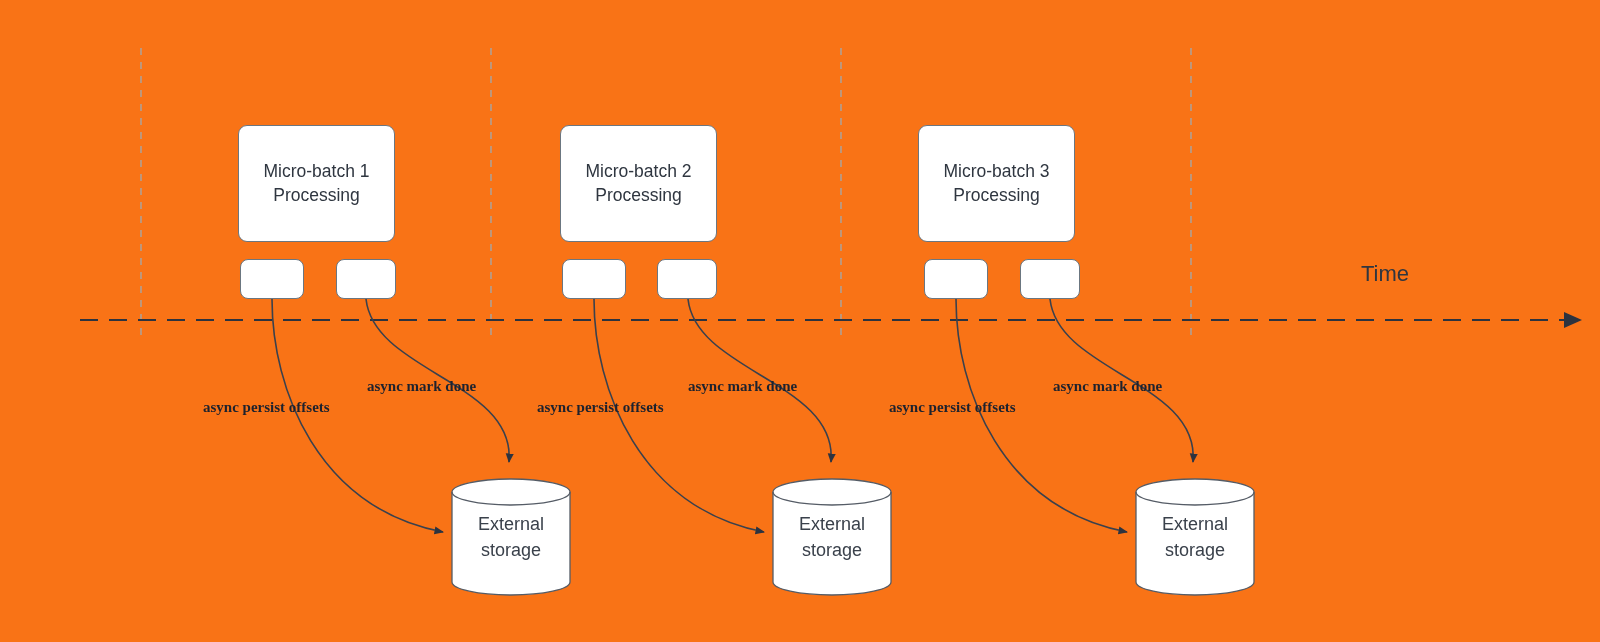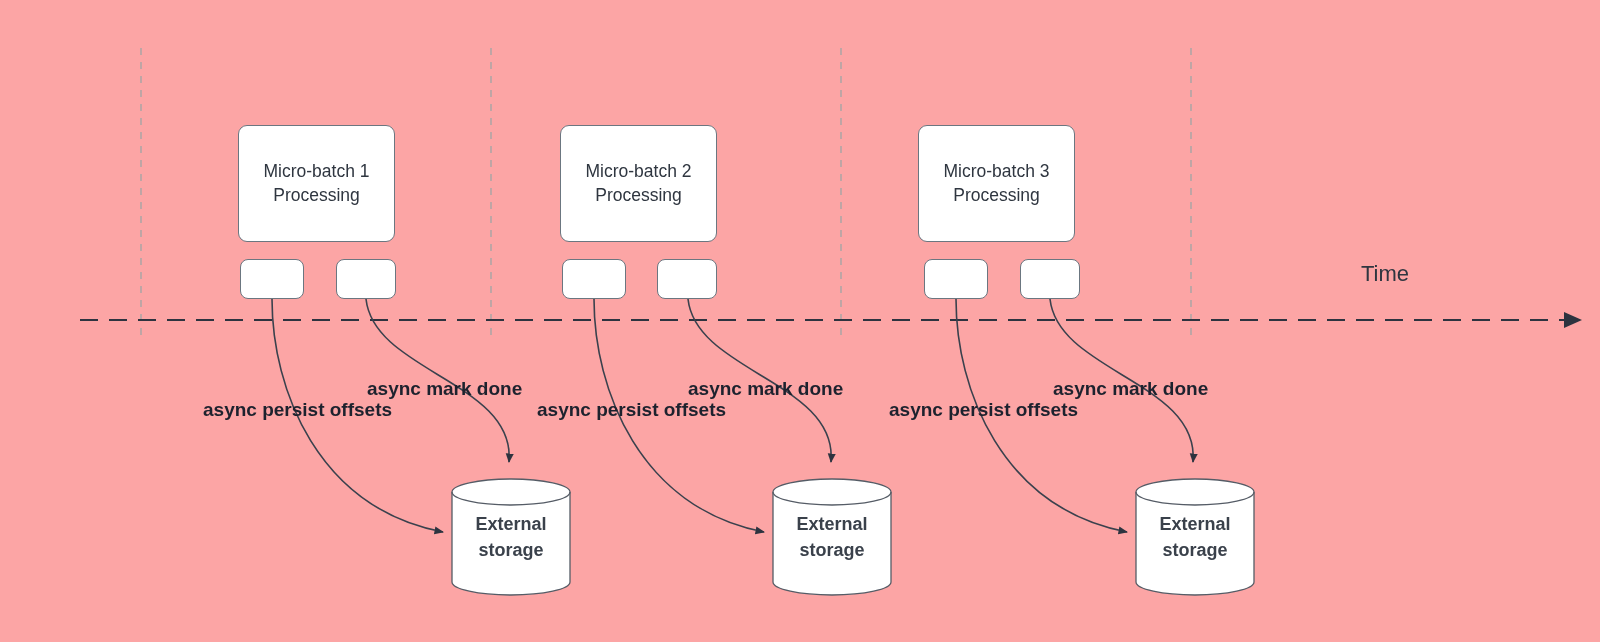--- a/index.html
+++ b/index.html
@@ -5,21 +5,21 @@
   html, body {
     margin: 0;
     padding: 0;
     background: #ffffff;
     font-family: "Liberation Sans", "DejaVu Sans", sans-serif;
   }
   .canvas {
     position: relative;
     width: 1600px;
     height: 642px;
-    background: #fca5a5;
+    background: #f97316;
     overflow: hidden;
   }
   .layer {
     position: absolute;
     left: 0;
     top: 0;
     width: 1600px;
     height: 642px;
   }
   
@@ -55,41 +55,41 @@
     box-sizing: border-box;
   }
   .smallbox.left  { width: 64px; }
   .smallbox.right { width: 60px; }
   .sb1l { left: 240px; }  .sb1r { left: 336px; }
   .sb2l { left: 562px; }  .sb2r { left: 657px; }
   .sb3l { left: 924px; }  .sb3r { left: 1020px; }
   
   .asynclabel {
     position: absolute;
-    font-size: 19px;
+    font-size: 15px;
     font-weight: bold;
     color: #1d222e;
     white-space: nowrap;
+    font-family: Liberation Serif, serif;
   }
   .persist { top: 399px; }
   .markdone { top: 378px; }
   .p1 { left: 203px; }  .d1 { left: 367px; }
   .p2 { left: 537px; }  .d2 { left: 688px; }
   .p3 { left: 889px; }  .d3 { left: 1053px; }
   
   .cyltext {
     position: absolute;
     top: 512px;
     width: 118px;
     text-align: center;
     font-size: 18px;
     line-height: 1.42;
     color: #3a414b;
     white-space: pre-line;
-    font-weight: bold;
   }
   .c1 { left: 452px; }
   .c2 { left: 773px; }
   .c3 { left: 1136px; }
   
   .timelabel {
     position: absolute;
     left: 1361px;
     top: 261px;
     font-size: 22px;

